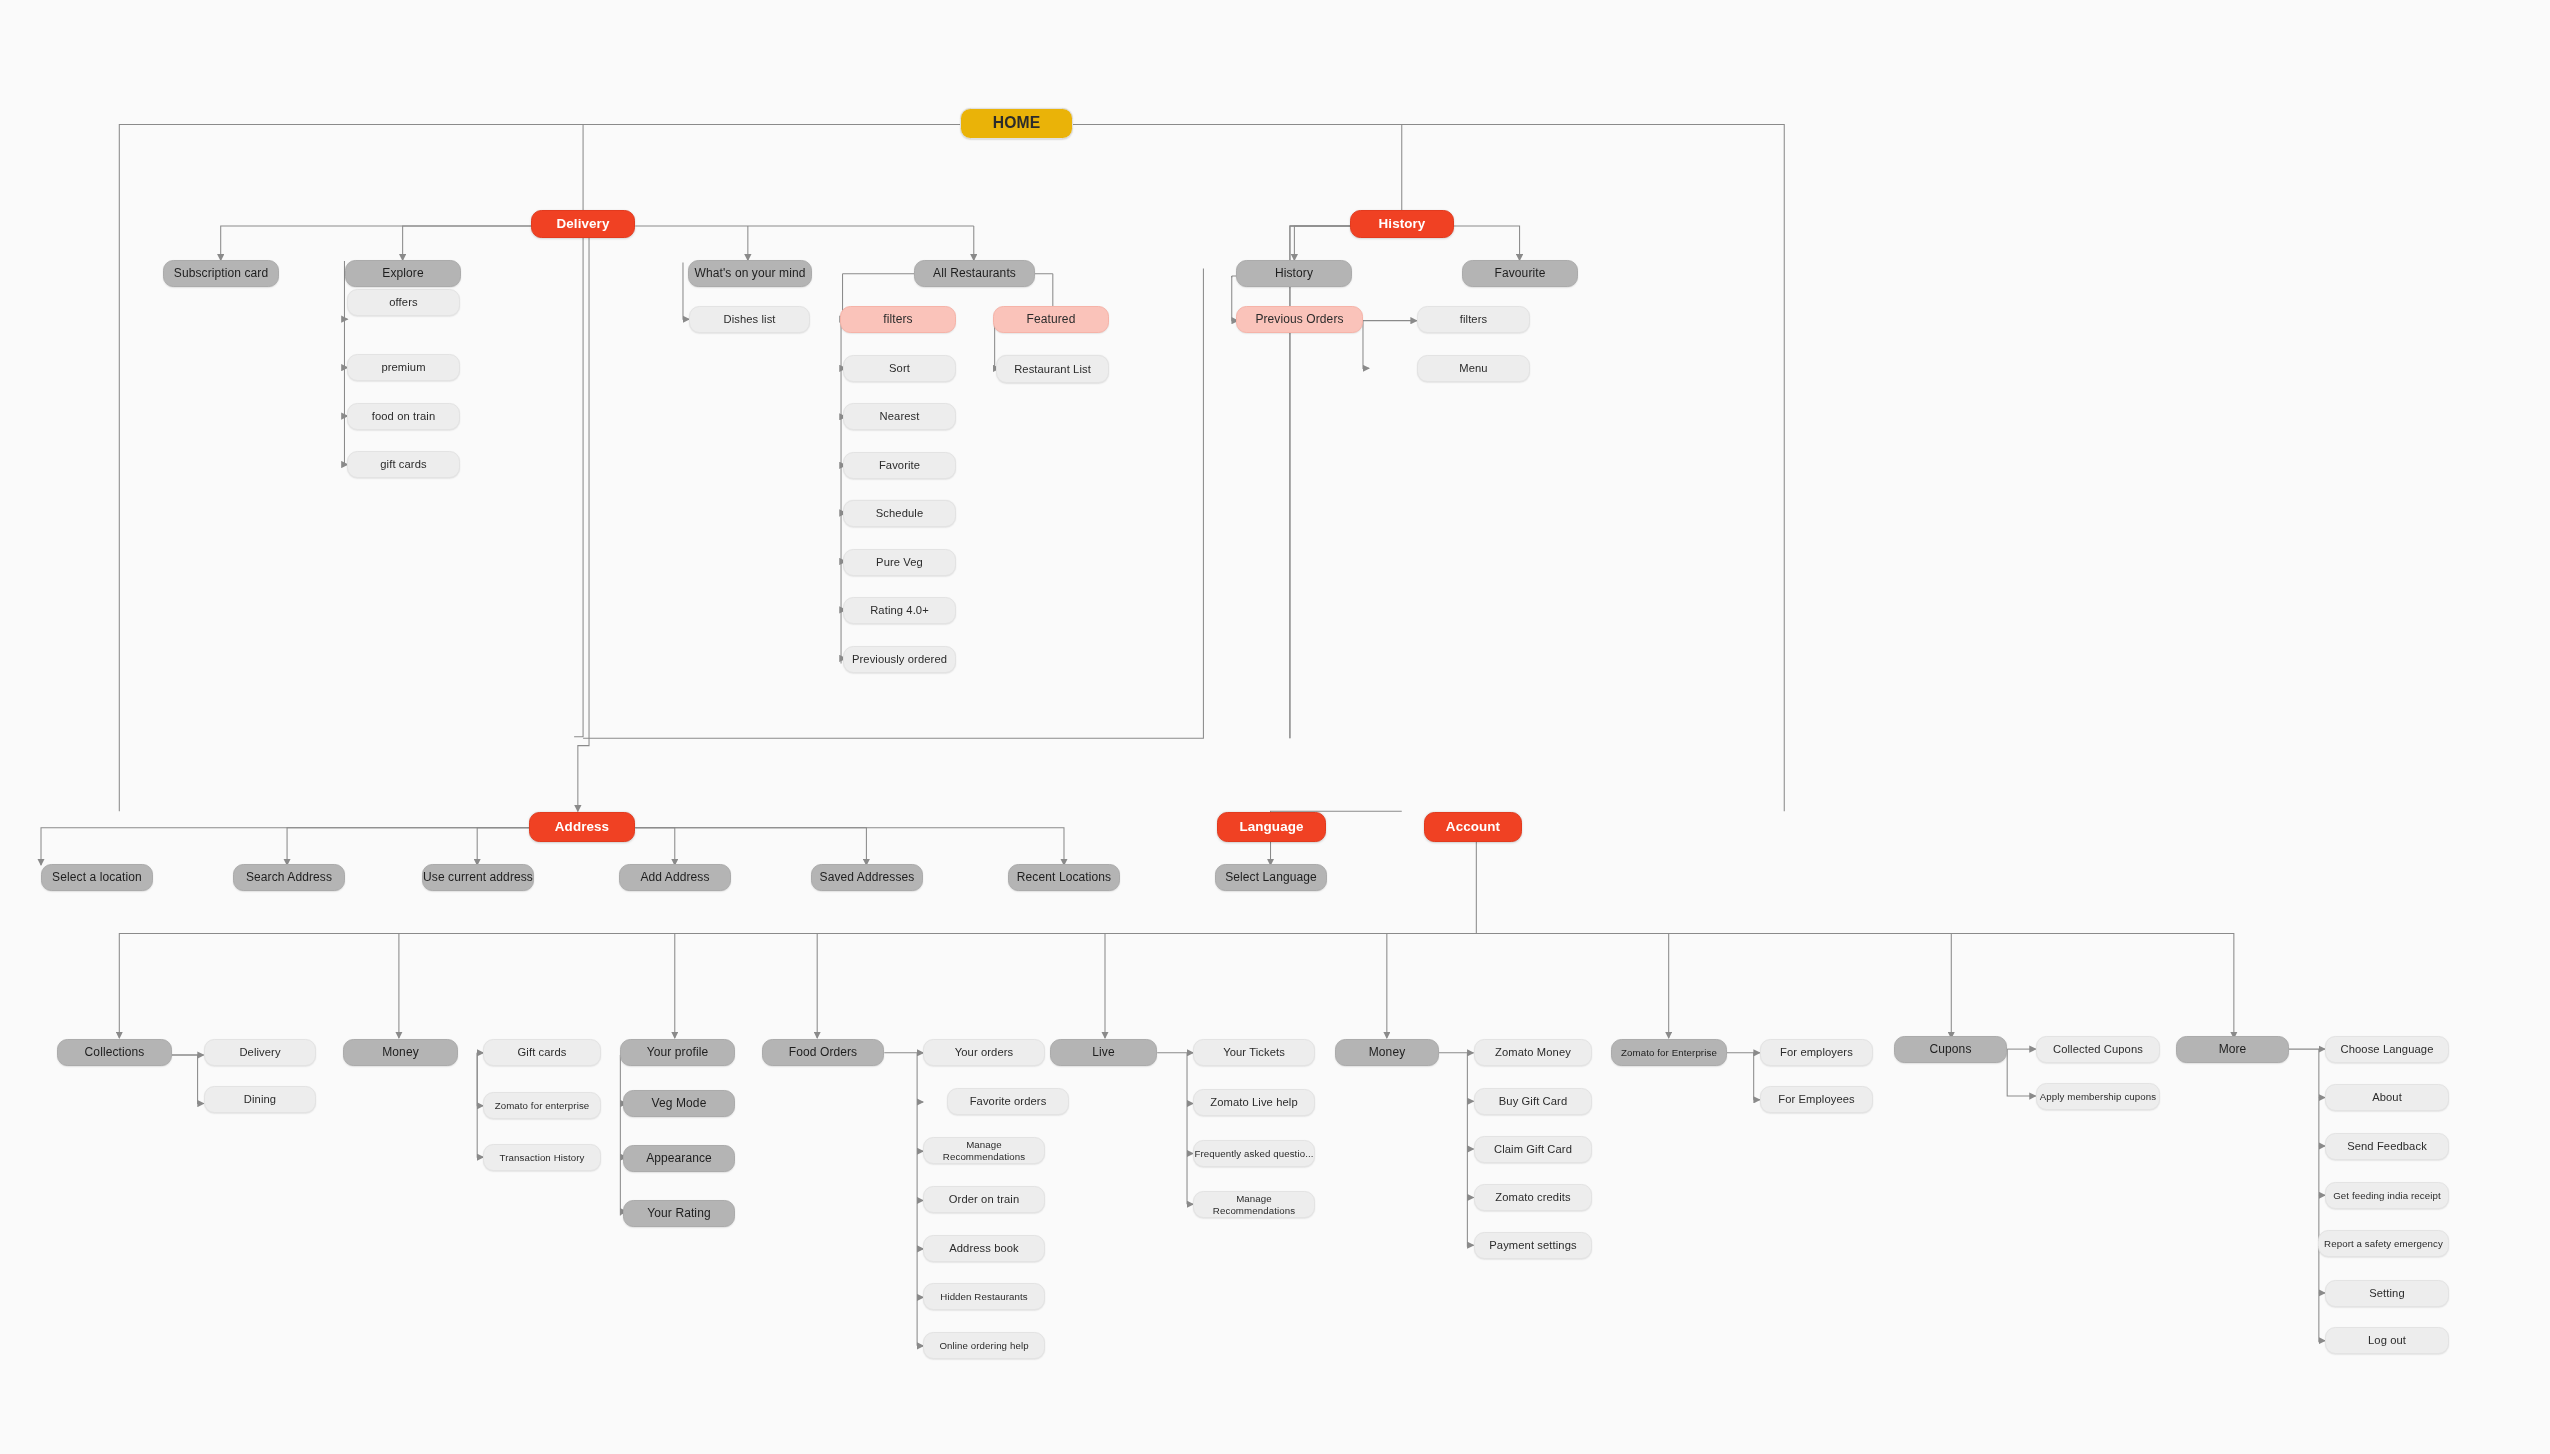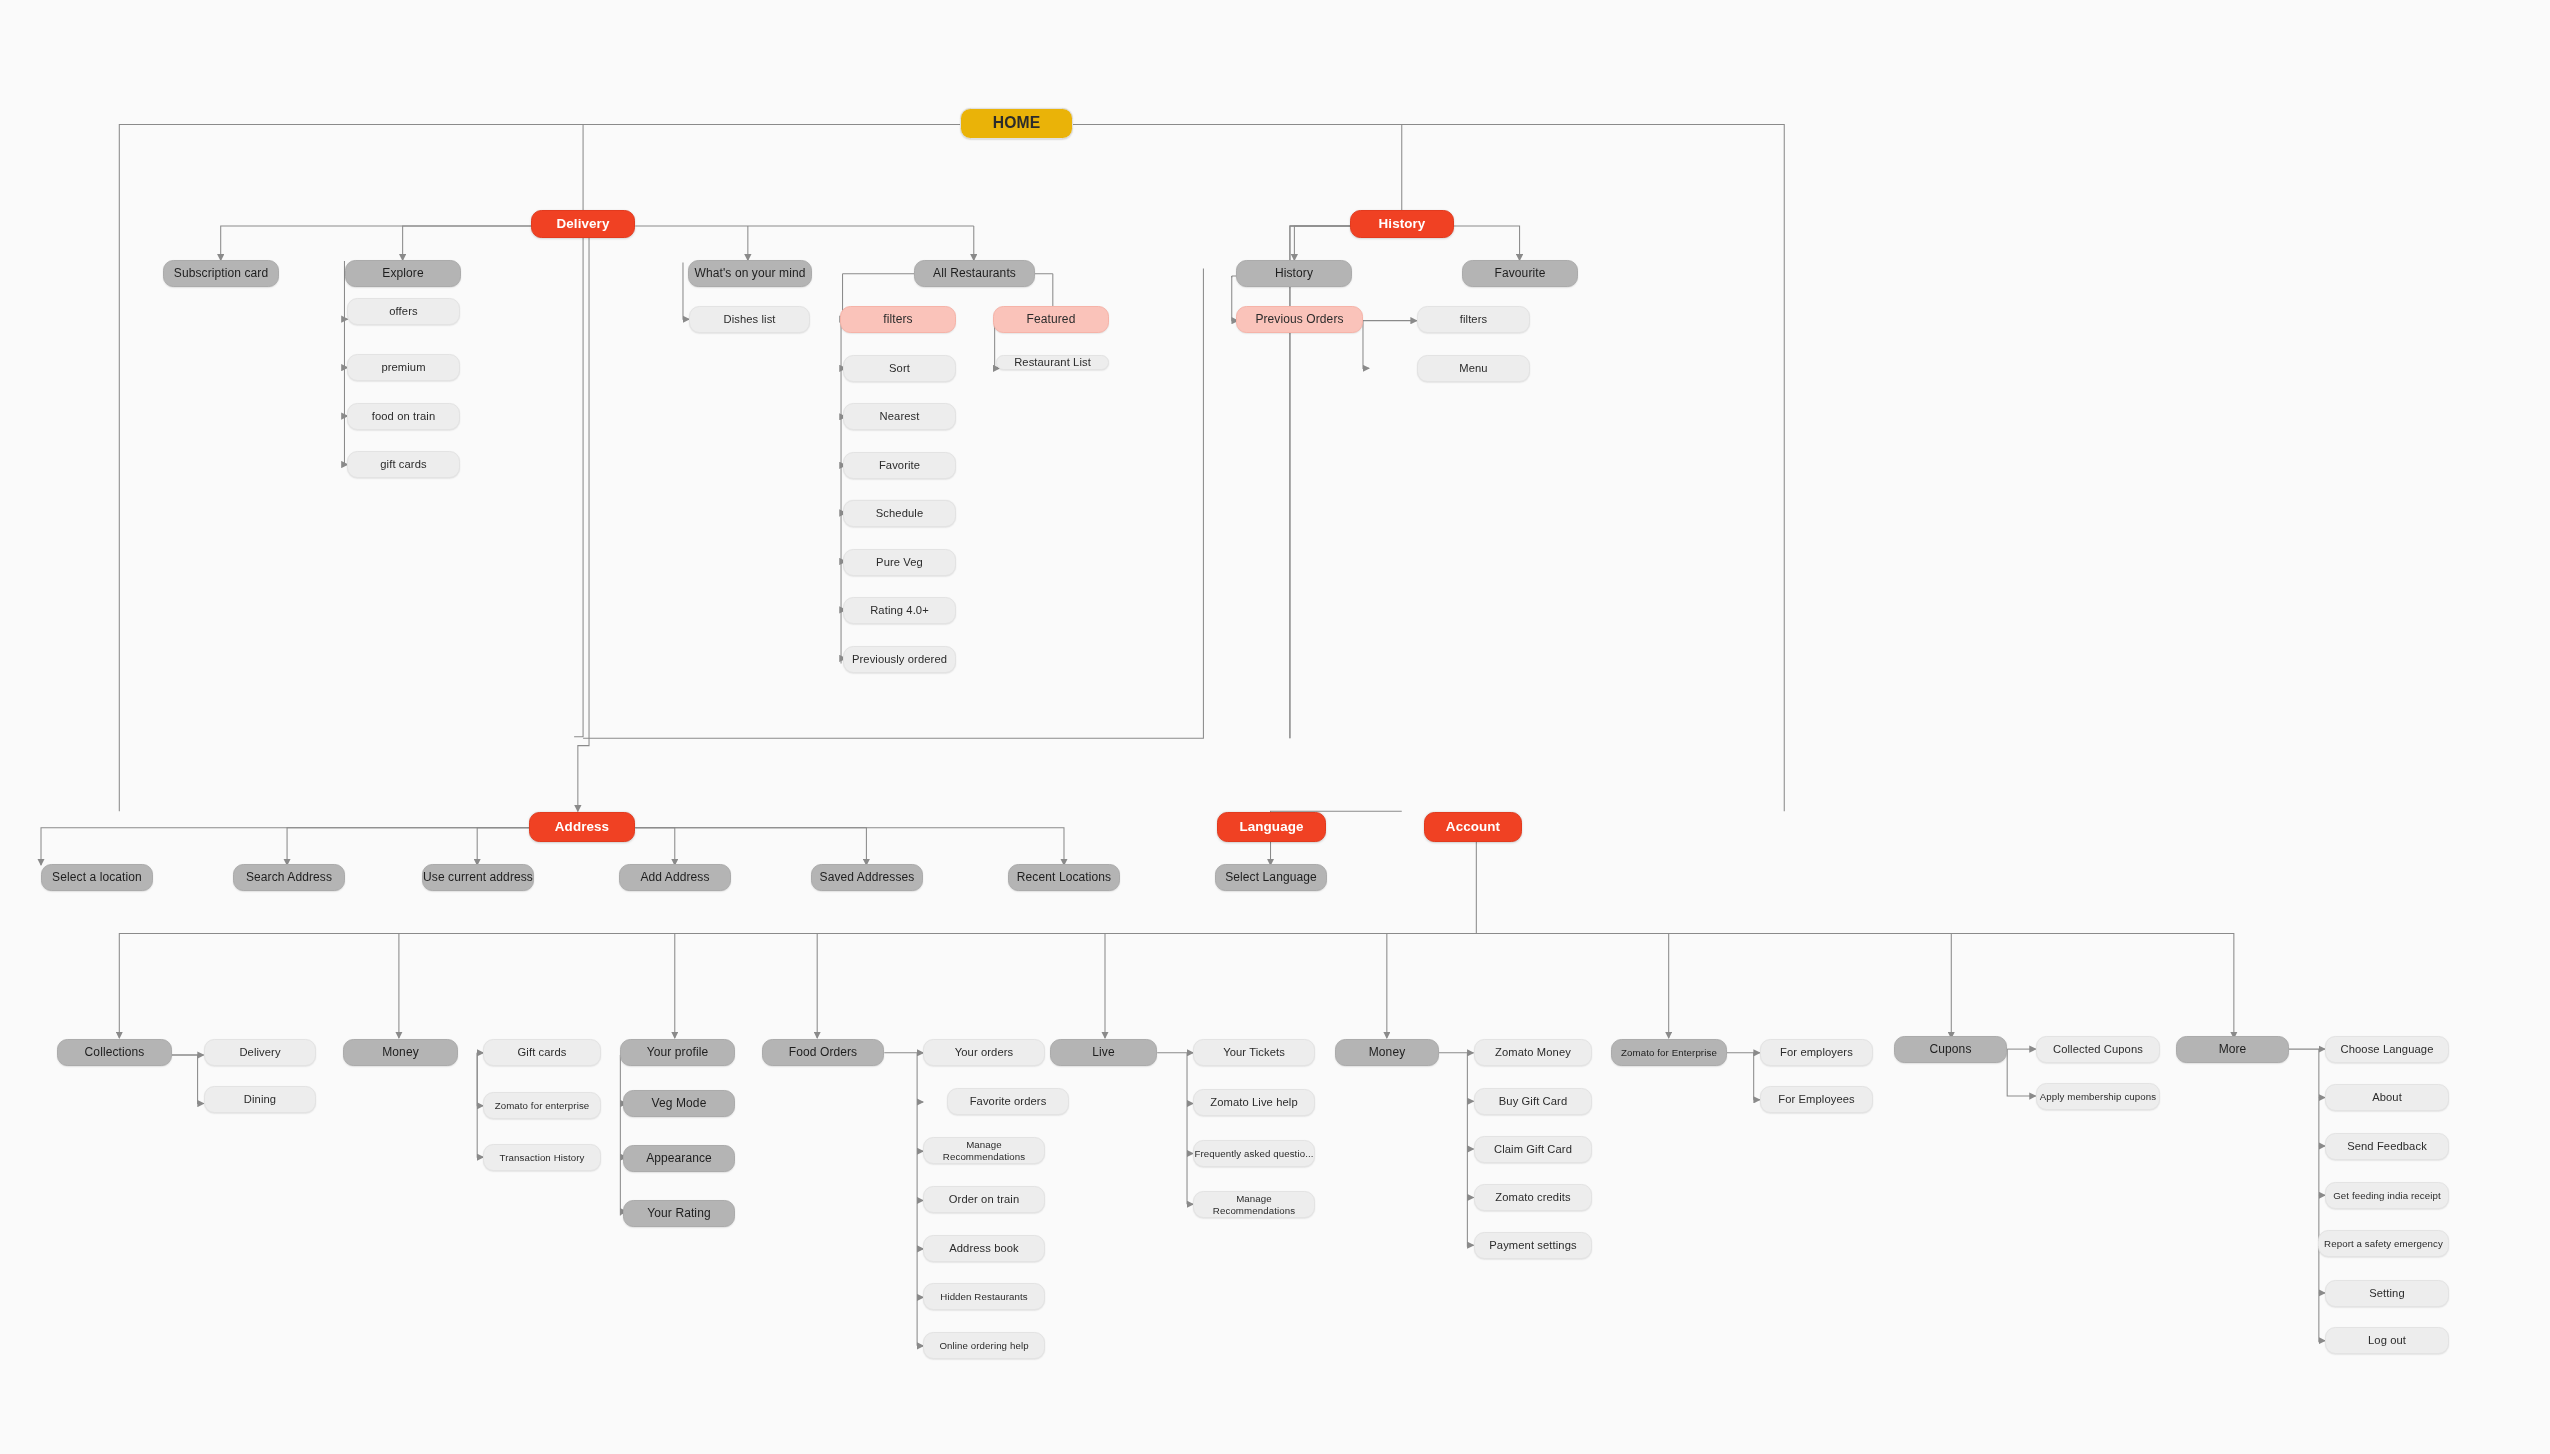--- a/index.html
+++ b/index.html
@@ -211,41 +211,41 @@
   <div class="node n-primary" style="left:531px;top:210px;width:104px;height:28px;">Delivery</div>
   <div class="node n-primary" style="left:1350px;top:210px;width:104px;height:28px;">History</div>
   <div class="node n-primary" style="left:529px;top:812px;width:106px;height:30px;">Address</div>
   <div class="node n-primary" style="left:1217px;top:812px;width:109px;height:30px;">Language</div>
   <div class="node n-primary" style="left:1424px;top:812px;width:98px;height:30px;">Account</div>
 
   <div class="node n-section" style="left:163px;top:260px;width:116px;height:27px;">Subscription card</div>
 
   <div class="node n-section" style="left:345px;top:260px;width:116px;height:27px;">Explore</div>
 
-  <div class="node n-leaf" style="left:347px;top:298px;width:113px;height:27px;">offers</div>
+  <div class="node n-leaf" style="left:347px;top:289px;width:113px;height:27px;">offers</div>
   <div class="node n-leaf" style="left:347px;top:354px;width:113px;height:27px;">premium</div>
   <div class="node n-leaf" style="left:347px;top:403px;width:113px;height:27px;">food on train</div>
   <div class="node n-leaf" style="left:347px;top:451px;width:113px;height:27px;">gift cards</div>
 
   <div class="node n-section" style="left:688px;top:260px;width:124px;height:27px;">What's on your mind</div>
   <div class="node n-leaf" style="left:689px;top:306px;width:121px;height:27px;">Dishes list</div>
 
   <div class="node n-section" style="left:914px;top:260px;width:121px;height:27px;">All Restaurants</div>
 
   <div class="node n-accent" style="left:840px;top:306px;width:116px;height:27px;">filters</div>
   <div class="node n-leaf" style="left:843px;top:355px;width:113px;height:27px;">Sort</div>
   <div class="node n-leaf" style="left:843px;top:403px;width:113px;height:27px;">Nearest</div>
   <div class="node n-leaf" style="left:843px;top:452px;width:113px;height:27px;">Favorite</div>
   <div class="node n-leaf" style="left:843px;top:500px;width:113px;height:27px;">Schedule</div>
   <div class="node n-leaf" style="left:843px;top:549px;width:113px;height:27px;">Pure Veg</div>
   <div class="node n-leaf" style="left:843px;top:597px;width:113px;height:27px;">Rating 4.0+</div>
   <div class="node n-leaf" style="left:843px;top:646px;width:113px;height:27px;">Previously ordered</div>
 
   <div class="node n-accent" style="left:993px;top:306px;width:116px;height:27px;">Featured</div>
-  <div class="node n-leaf" style="left:996px;top:355px;width:113px;height:15px;">Restaurant  List</div>
+  <div class="node n-leaf" style="left:996px;top:355px;width:113px;height:28px;">Restaurant  List</div>
 
   <div class="node n-section" style="left:1236px;top:260px;width:116px;height:27px;">History</div>
   <div class="node n-section" style="left:1462px;top:260px;width:116px;height:27px;">Favourite</div>
 
   <div class="node n-accent" style="left:1236px;top:306px;width:127px;height:27px;">Previous Orders</div>
   <div class="node n-leaf" style="left:1417px;top:306px;width:113px;height:27px;">filters</div>
   <div class="node n-leaf" style="left:1417px;top:355px;width:113px;height:27px;">Menu</div>
 
   <div class="node n-section" style="left:41px;top:864px;width:112px;height:27px;">Select a location</div>
   <div class="node n-section" style="left:233px;top:864px;width:112px;height:27px;">Search Address</div>

